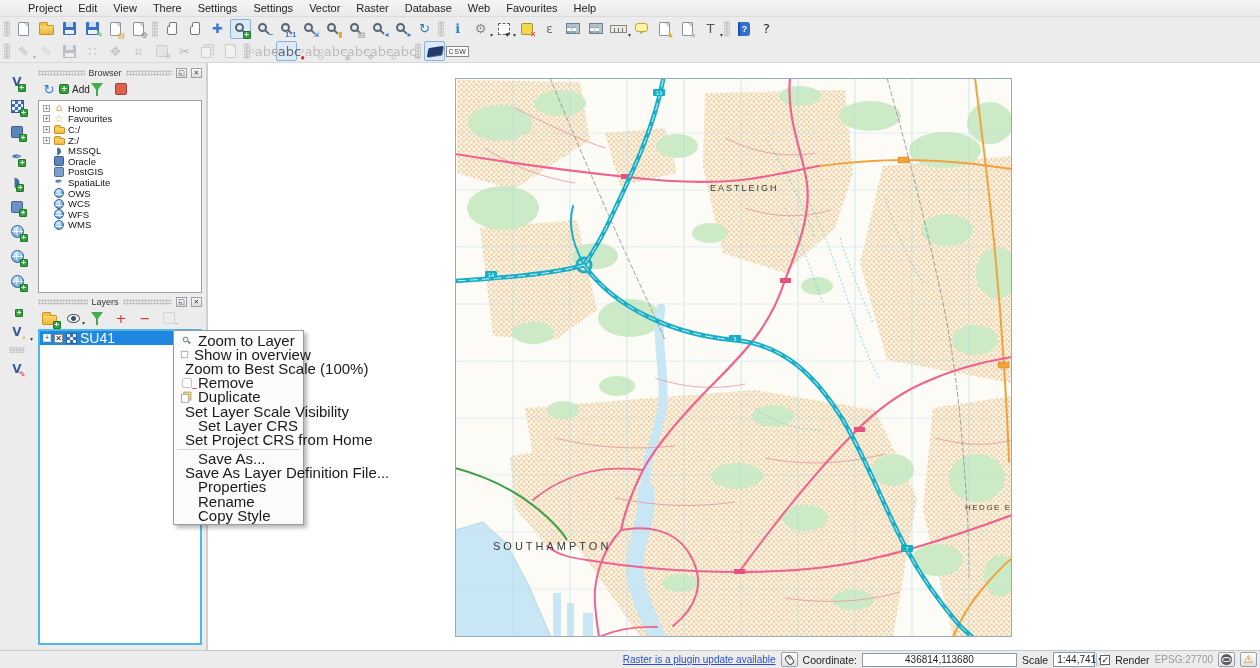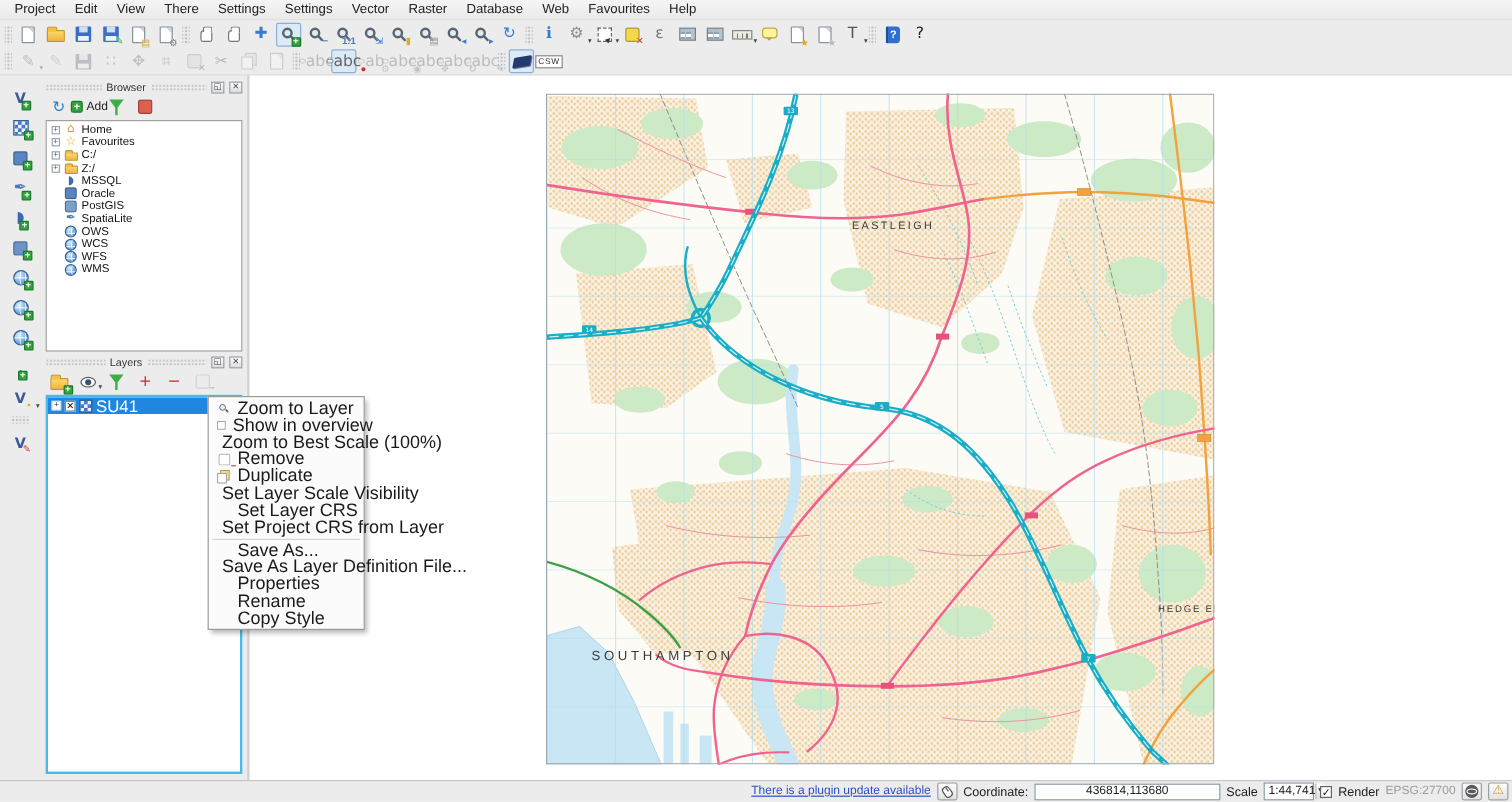--- a/index.html
+++ b/index.html
@@ -1,21 +1,21 @@
 <!DOCTYPE html>
 <html style="--c-motorway: #18aec8; --c-aroad: #ef6390; --c-broad: #f2a23c; --c-groad: #3aa048; --c-wood: #cdeac6; --c-water: #c9e6f4; --c-grid: #aedcee;"><head>
 <meta charset="utf-8">
 <style>
   * { margin:0; padding:0; box-sizing:border-box; }
   html,body { width:1260px; height:668px; overflow:hidden; }
   body { font-family:"Liberation Sans","DejaVu Sans",sans-serif; font-size:11px; color:#222; background:#ececec; }
   #app { position:relative; width:1260px; height:668px; background:#ececec; }
 
   
-  #menubar { position:absolute; left:0; top:0; right:0; height:17px; background:linear-gradient(#f5f5f5,#eaeaea); display:flex; align-items:center; padding-left:4px; border-bottom:1px solid #dcdcdc; }
+  #menubar { position:absolute; left:0; top:0; right:0; height:17px; background:linear-gradient(#f5f5f5,#eaeaea); display:flex; align-items:center; padding-left:20px; border-bottom:1px solid #dcdcdc; }
   .menu-item { padding:1px 8px; height:15px; display:flex; align-items:center; cursor:default; }
 
   
   .toolbar { position:absolute; left:0; right:0; display:flex; align-items:center; padding-left:2px; background:#ececec; }
   #tb1 { top:17px; height:23px; }
   #tb2 { top:40px; height:23px; border-bottom:1px solid #d8d8d8; }
   .grip { width:6px; height:16px; margin:0 2px; background-image:radial-gradient(#bdbdbd 1px, transparent 1.2px); background-size:3px 3px; background-position:center; flex:0 0 auto; }
   .ti { position:relative; width:21px; height:20px; display:inline-flex; align-items:center; justify-content:center; border-radius:2px; margin:0 1px; flex:0 0 auto; }
   .ti.pressed { background:#dceaf8; border:1px solid #8ab0d8; }
   .ti.disabled { opacity:.35; filter:grayscale(.8); }
@@ -977,21 +977,21 @@
       <div class="mi">
         <span class="mic kwrap">
           <span class="g"></span>
         </span>
         <span class="mlabel">Set Layer CRS</span>
       </div>
       <div class="mi sep-after">
         <span class="mic kwrap">
           <span class="g"></span>
         </span>
-        <span class="mlabel">Set Project CRS from Layer</span>
+        <span class="mlabel">Set Project CRS from Home</span>
       </div>
       <div class="mi">
         <span class="mic kwrap">
           <span class="g"></span>
         </span>
         <span class="mlabel">Save As...</span>
       </div>
       <div class="mi">
         <span class="mic kwrap">
           <span class="g"></span>
@@ -1013,21 +1013,21 @@
       <div class="mi">
         <span class="mic kwrap">
           <span class="g"></span>
         </span>
         <span class="mlabel">Copy Style</span>
       </div>
     </div>
 
   <div id="statusbar">
     <span id="sb-spacer"></span>
-    <a id="update-link" href="#">There is a plugin update available</a>
+    <a id="update-link" href="#">Raster is a plugin update available</a>
     <span class="sbtn">
         <span class="mouse"></span>
       </span>
     <span>Coordinate:</span>
     <span id="coord-box">436814,113680</span>
     <span>Scale</span>
     <span id="scale-combo">
       <span class="val">1:44,741</span>
       <span class="cdd">▼</span>
     </span>

